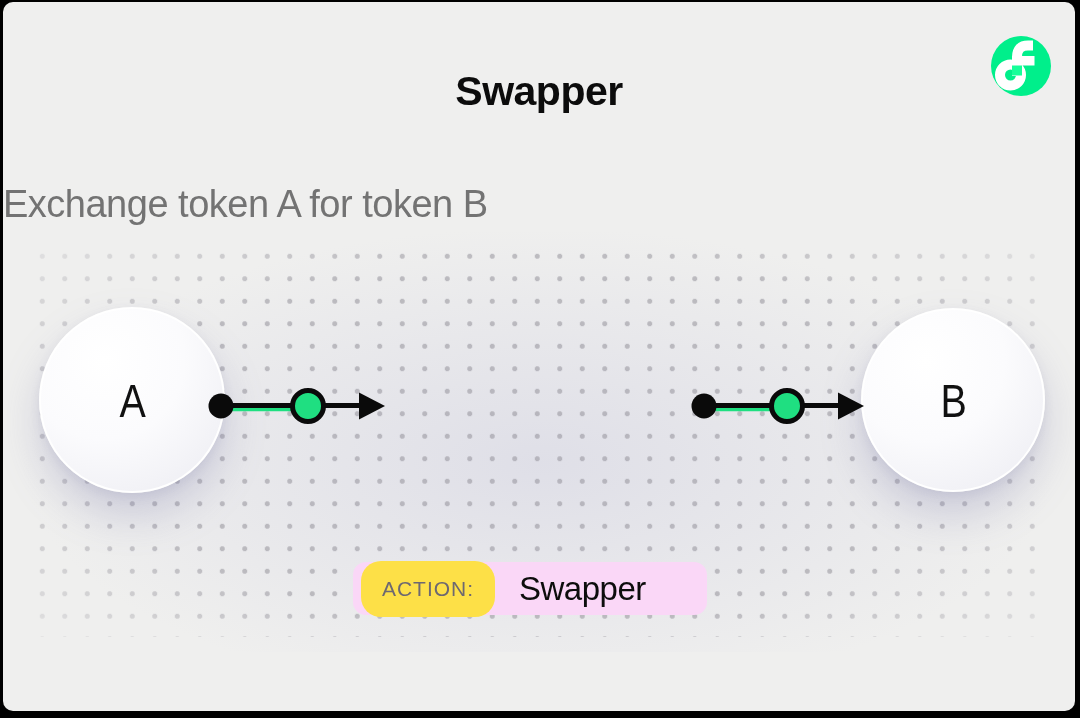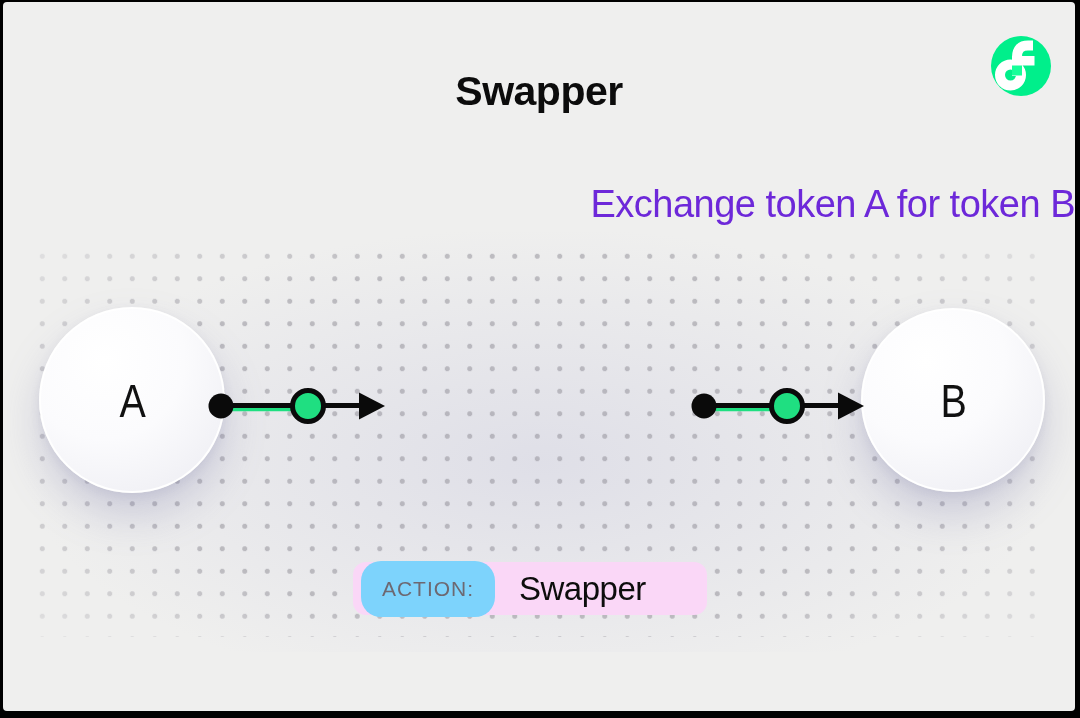--- a/index.html
+++ b/index.html
@@ -3,21 +3,21 @@
 <meta charset="utf-8">
 <style>
   * { margin:0; padding:0; box-sizing:border-box; }
   html,body { background:#000; font-family:"Liberation Sans", sans-serif; }
   .frame {
     position:relative; width:1080px; height:718px;
     background:#000; overflow:hidden;
   }
   .card {
     position:absolute; left:3px; top:2px; right:5px; bottom:7px;
-    background:#efefee; border-radius:4px; overflow:hidden;
+    background:#efefee; border-radius:10px; overflow:hidden;
   }
   
   .tint {
     position:absolute; left:0; top:230px; width:100%; height:420px;
     background:radial-gradient(62% 72% at 50% 55%, rgba(197,197,221,0.38), rgba(197,197,221,0) 78%);
   }
   
   .dots {
     position:absolute; left:28px; top:243px; width:1020px; height:392px;
     background-image:radial-gradient(circle, rgba(148,146,154,0.55) 2.2px, rgba(148,146,154,0) 2.8px);
@@ -25,21 +25,21 @@
     -webkit-mask-image:radial-gradient(75% 85% at 50% 50%, #000 55%, transparent 100%);
             mask-image:radial-gradient(75% 85% at 50% 50%, #000 55%, transparent 100%);
   }
   .title {
     position:absolute; left:0; top:66px; width:100%;
     text-align:center; font-size:41px; font-weight:700; color:#0c0c0c;
     letter-spacing:-0.5px;
   }
   .subtitle {
     position:absolute; left:0; top:181px; width:100%;
-    text-align:right; font-size:38px; font-weight:400; color:#6d28d9;
+    text-align:left; font-size:38px; font-weight:400; color:#737373;
     letter-spacing:-0.5px;
   }
   .logo { position:absolute; left:988px; top:34px; width:60px; height:60px; }
   .node {
     position:absolute; border-radius:50%;
     background:radial-gradient(circle at 35% 28%, #ffffff 0%, #fbfbfd 45%, #ebebf1 100%);
     border:2px solid rgba(255,255,255,0.95);
     box-shadow:0 22px 40px rgba(120,120,165,0.28), 0 4px 10px rgba(120,120,165,0.12);
     display:flex; align-items:center; justify-content:center;
   }
@@ -59,21 +59,21 @@
   }
   .swap-label { font-size:44px; color:#101010; font-weight:400; letter-spacing:-0.5px; }
   .connectors { position:absolute; left:0; top:0; width:1080px; height:718px; }
   .badge {
     position:absolute; left:350px; top:560px; width:354px; height:53px;
     background:#fad7f7; border-radius:13px;
     display:flex; align-items:center; padding-left:8px;
   }
   .badge-pill {
     width:134px; height:56px; border-radius:20px;
-    background:#7dd3fc;
+    background:#fde047;
     display:flex; align-items:center; justify-content:center;
     font-size:21px; font-weight:500; color:#6d6871; letter-spacing:1px;
   }
   .badge-value {
     margin-left:24px; font-size:33px; color:#0d0d0d; font-weight:400;
     letter-spacing:-0.5px;
   }
 </style>
 </head>
 <body>

